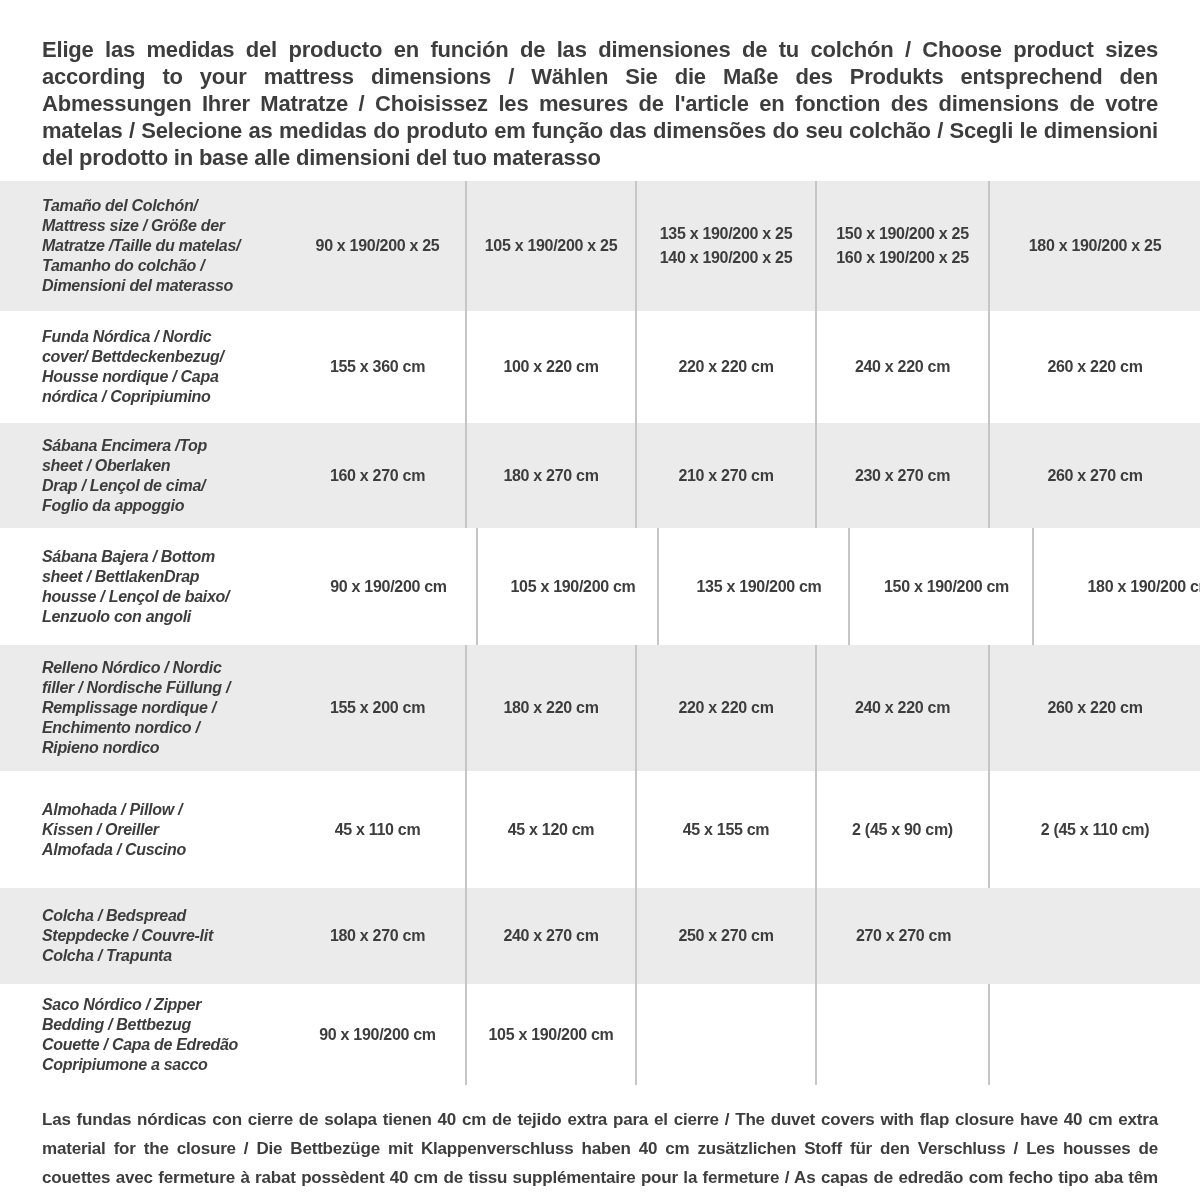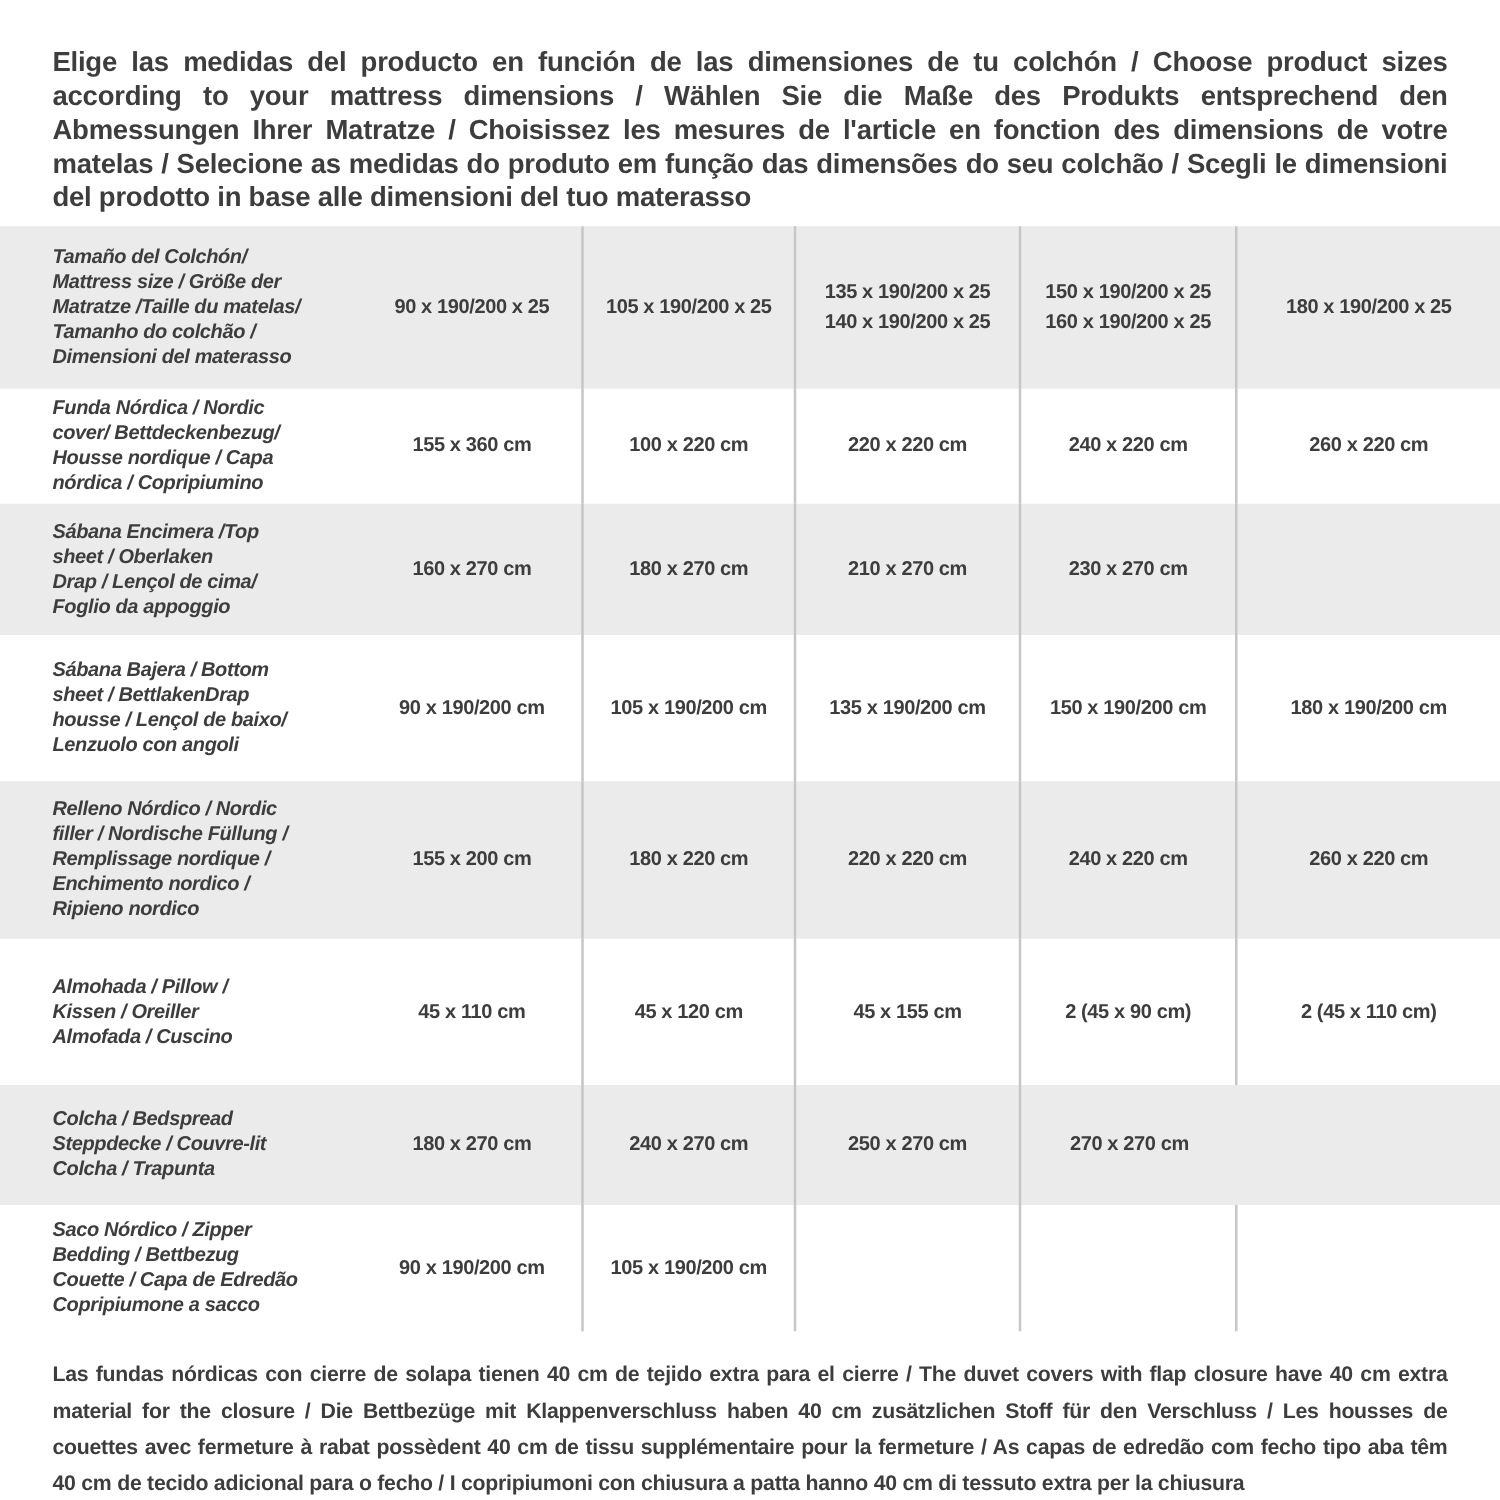--- a/index.html
+++ b/index.html
@@ -15,23 +15,23 @@
     letter-spacing:-0.2px;
     text-align:justify;
   }
   .size-table{width:1200px;margin-top:10px;}
   .row{
     display:grid;
     grid-template-columns:290px 177px 170px 180px 173px 210px;
   }
   .row.gray{background:#ebebeb;}
   .row:nth-child(1){height:130px;}
-  .row:nth-child(2){height:92px;}
+  .row:nth-child(2){height:112px;}
   .row:nth-child(3){height:105px;}
-  .row:nth-child(4){height:117px;}
+  .row:nth-child(4){height:117px;gap:11px;}
   .row:nth-child(5){height:126px;}
   .row:nth-child(6){height:117px;}
   .row:nth-child(7){height:96px;}
   .row:nth-child(8){height:101px;}
   .cell{
     display:flex;align-items:center;
     white-space:pre-line;
   }
   .cell.label{
     padding-left:42px;padding-right:12px;
@@ -88,20 +88,21 @@
 
   <div class="row gray">
     <div class="cell label">Sábana Encimera /Top
 sheet / Oberlaken
 Drap / Lençol de cima/
 Foglio da appoggio</div>
     <div class="cell val sep">160 x 270 cm</div>
     <div class="cell val sep">180 x 270 cm</div>
     <div class="cell val sep">210 x 270 cm</div>
     <div class="cell val sep">230 x 270 cm</div>
+    <div class="cell val">260 x 270 cm</div>
   </div>
 
   <div class="row">
     <div class="cell label">Sábana Bajera / Bottom
 sheet / BettlakenDrap
 housse / Lençol de baixo/
 Lenzuolo con angoli</div>
     <div class="cell val sep">90 x 190/200 cm</div>
     <div class="cell val sep">105 x 190/200 cm</div>
     <div class="cell val sep">135 x 190/200 cm</div>

